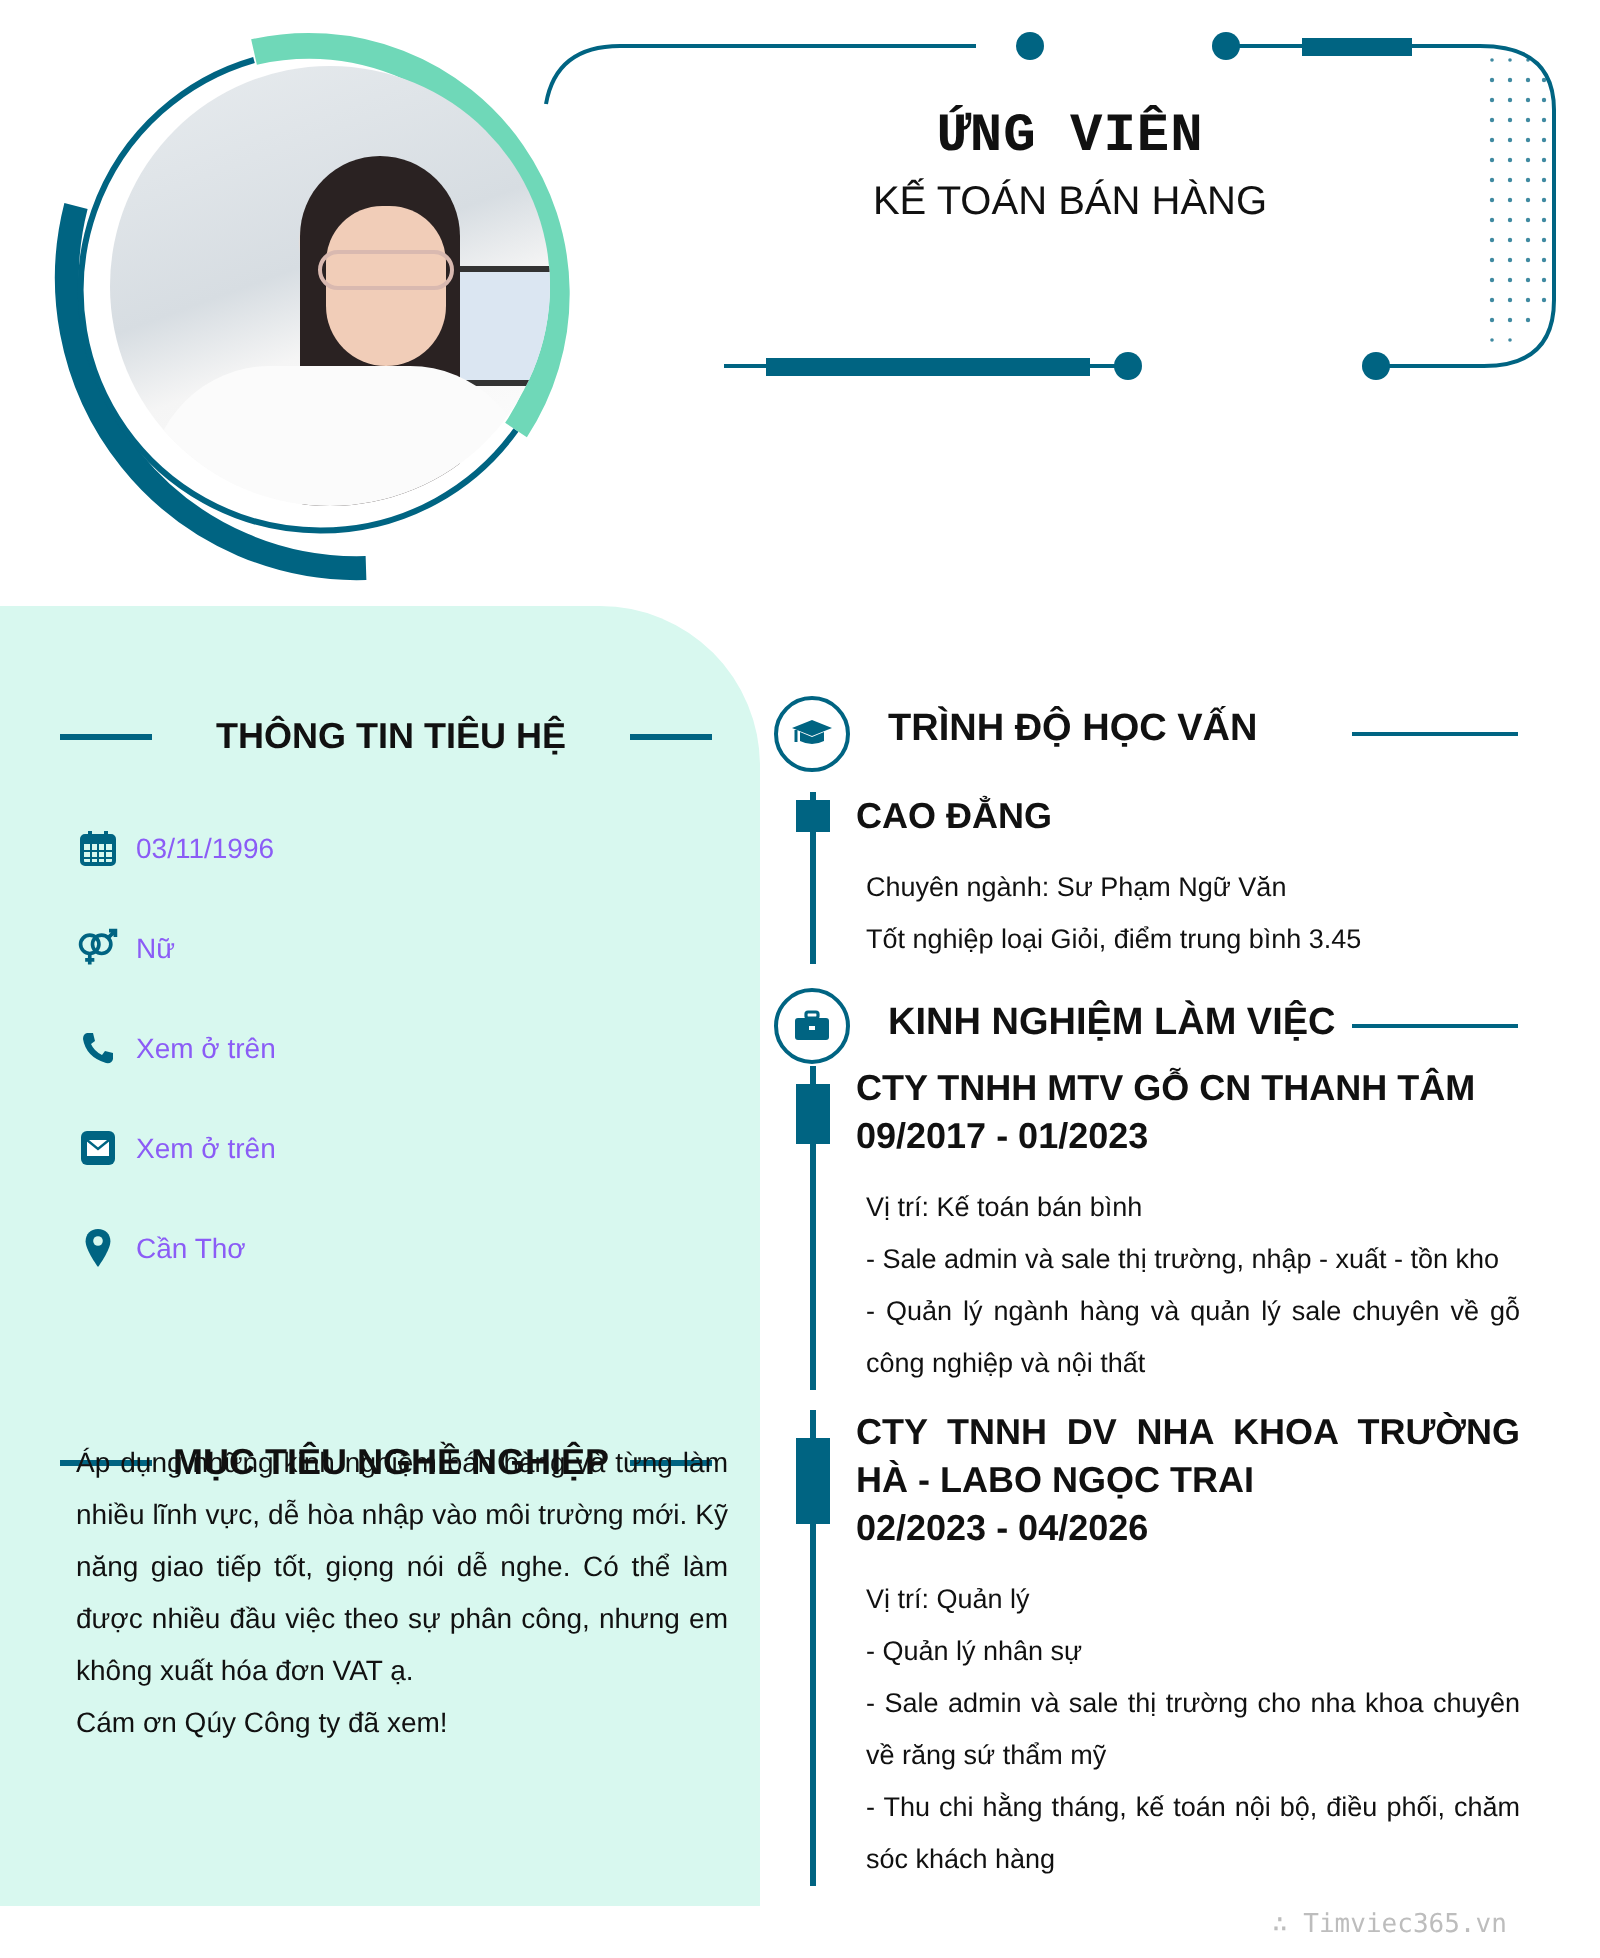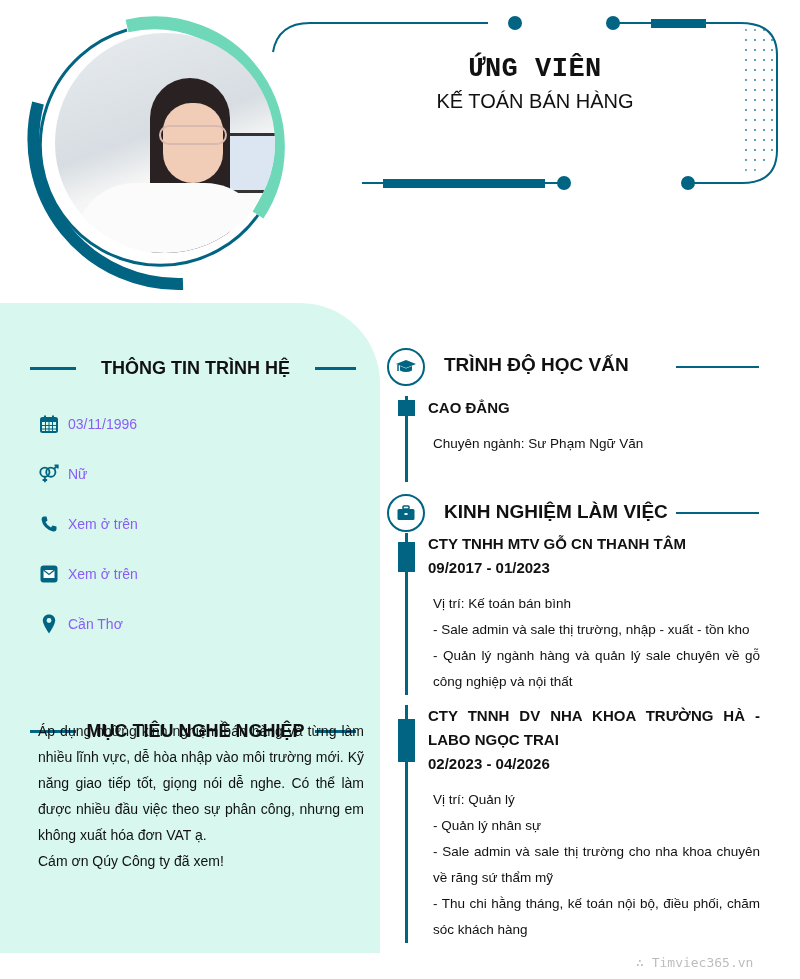--- a/index.html
+++ b/index.html
@@ -34,21 +34,21 @@
   .info-row .ic { width: 22px; height: 22px; margin-right: 8px; display: flex; align-items: center; justify-content: center; }
 
   .objective { position: absolute; left: 38px; top: 718px; width: 326px; font-size: 14px; line-height: 26px; text-align: justify; color: #111; }
 
   
   .sec-icon { position: absolute; width: 38px; height: 38px; border: 2.5px solid #006482; border-radius: 50%; display:flex; align-items:center; justify-content:center; background:#fff; }
   .sec-title-right { position: absolute; font-size: 19px; font-weight: 700; color: #111; white-space: nowrap; }
   .sec-line-right { position: absolute; height: 2px; background: #006482; }
   .timeline { position: absolute; width: 3px; background: #006482; }
   .tl-block { position: absolute; background: #006482; }
-  .item-head { position: absolute; left: 428px; font-size: 15px; font-weight: 700; color: #111; line-height: 24px; }
+  .item-head { position: absolute; left: 428px; font-size: 18px; font-weight: 700; color: #111; line-height: 24px; }
   .item-body { position: absolute; left: 433px; width: 327px; font-size: 13.5px; color: #111; line-height: 26px; }
   .item-body.justify { text-align: justify; }
   .watermark { position: absolute; left: 636px; top: 955px; font-family: "DejaVu Sans Mono", monospace; font-size: 13px; color: #bdbdbd; }
 </style>
 </head>
 <body>
 
 <svg class="deco-svg" width="800" height="300" viewBox="0 0 800 300">
 
   <path d="M 38 103 A 145 145 0 0 0 183 284" fill="none" stroke="#006482" stroke-width="12"></path>
@@ -137,21 +137,21 @@
   <div class="glasses"></div>
 </div>
 
 <div class="name-title">ỨNG VIÊN</div>
 <div class="job-title">KẾ TOÁN BÁN HÀNG</div>
 
 <div class="left-panel"></div>
 
 <div class="sec-head-left" style="top:358px;">
   <span class="bar" style="width:46px;"></span>
-  <span class="txt">THÔNG TIN TRÌNH HỆ</span>
+  <span class="txt">THÔNG TIN TIÊU HỆ</span>
   <span class="bar" style="width:41px;"></span>
 </div>
 
 <div class="info-row" style="top:413px;">
   <span class="ic">
     <svg width="20" height="20" viewBox="0 0 20 20">
         <rect x="2" y="4" width="16" height="14" rx="1.5" fill="none" stroke="#006482" stroke-width="2"></rect>
         <rect x="2" y="4" width="16" height="4" fill="#006482"></rect>
         <rect x="5" y="1.5" width="2" height="4" fill="#006482"></rect>
         <rect x="13" y="1.5" width="2" height="4" fill="#006482"></rect>
@@ -216,20 +216,21 @@
     </svg>
 </div>
 <div class="sec-title-right" style="left:444px; top:354px;">TRÌNH ĐỘ HỌC VẤN</div>
 <div class="sec-line-right" style="left:676px; top:366px; width:83px;"></div>
 
 <div class="timeline" style="left:405px; top:396px; height:86px;"></div>
 <div class="tl-block" style="left:398px; top:400px; width:17px; height:16px;"></div>
 <div class="item-head" style="top:396px;">CAO ĐẲNG</div>
 <div class="item-body" style="top:431px;">
   <div>Chuyên ngành: Sư Phạm Ngữ Văn</div>
+  <div>Tốt nghiệp loại Giỏi, điểm trung bình 3.45</div>
 </div>
 
 <div class="sec-icon" style="left:387px; top:494px;">
   <svg width="20" height="18" viewBox="0 0 20 18">
       <rect x="7" y="2" width="6" height="3" rx="1" fill="none" stroke="#006482" stroke-width="1.6"></rect>
       <rect x="1.5" y="5" width="17" height="11" rx="1.5" fill="#006482"></rect>
       <rect x="8.5" y="9" width="3" height="2" fill="#fff"></rect>
     </svg>
 </div>
 <div class="sec-title-right" style="left:444px; top:501px;">KINH NGHIỆM LÀM VIỆC</div>

